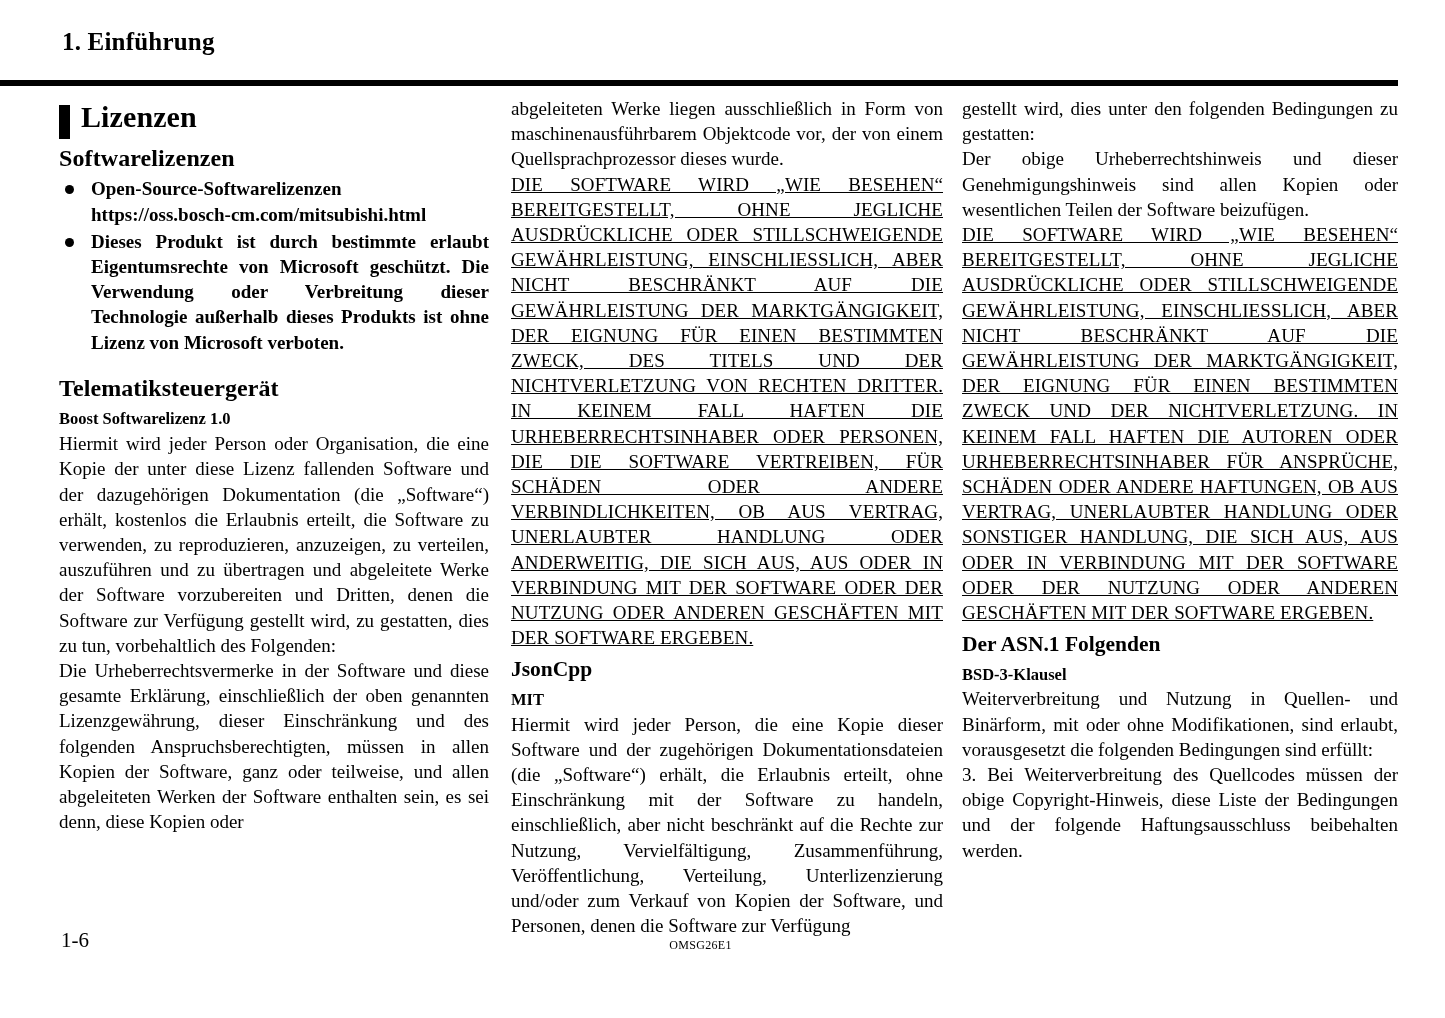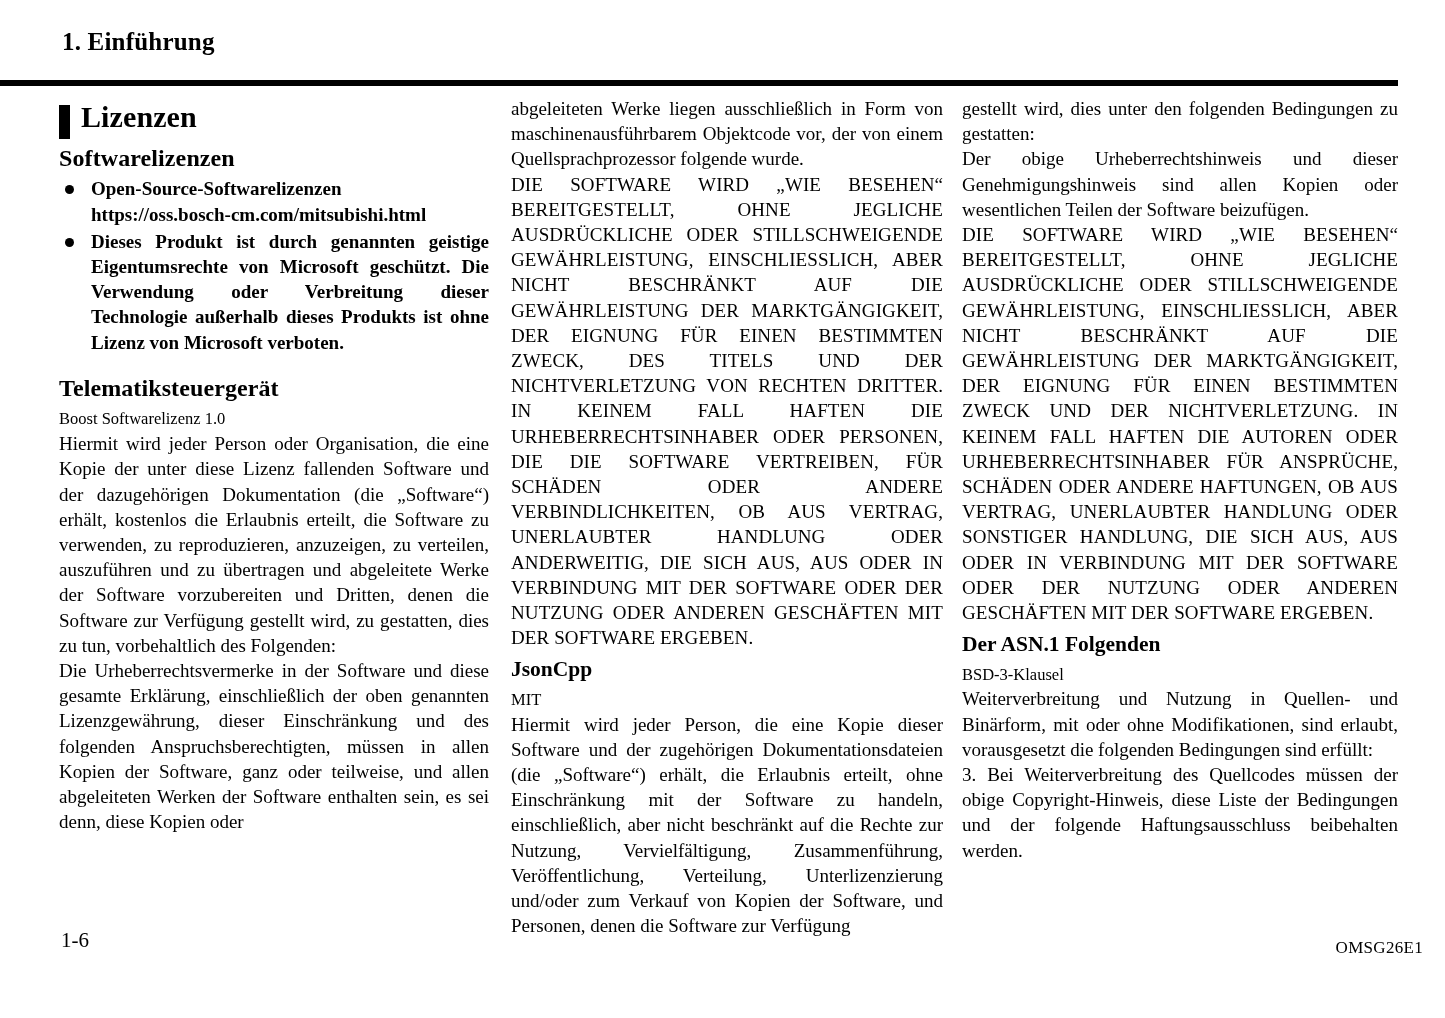--- a/index.html
+++ b/index.html
@@ -89,36 +89,37 @@
   }
   .h2.tight { margin-top: 20px; }
   .h3 {
     font-size: 21.5px;
     font-weight: bold;
     line-height: 1.18;
     margin: 7px 0 3px 0;
   }
   .h4 {
     font-size: 16.5px;
-    font-weight: normal;
+    font-weight: bold;
     line-height: 1.2;
     margin: 7px 0 2px 0;
   }
 
   
   p.body {
     font-size: 19px;
     line-height: 25.2px;
     text-align: justify;
     text-justify: inter-word;
     margin: 0;
     hyphens: none;
   }
   p.body.caps {
     letter-spacing: 0.1px;
+    text-decoration: underline;
   }
   p.body + p.body { margin-top: 0; }
 
   
   ul.bullets {
     list-style: none;
     margin: 2px 0 0 0;
     padding: 0;
     font-weight: bold;
   }
@@ -150,22 +151,22 @@
     left: 61px;
     top: 930px;
     font-size: 21px;
     line-height: 1;
   }
   .doc-code {
     position: absolute;
     left: 0;
     right: 0;
     top: 938px;
-    text-align: right;
-    font-size: 17px;
+    text-align: center;
+    font-size: 12px;
     letter-spacing: 0.3px;
   }
   .doc-code-inner {
     position: relative;
     left: -22px;
   }
 </style>
 </head>
 <body>
 
@@ -186,36 +187,36 @@
       <div class="h2">Softwarelizenzen</div>
 
       <ul class="bullets">
         <li>
           <span class="dot"></span>
           <span class="ragged">Open-Source-Softwarelizenzen</span>
           <span class="ragged">https://oss.bosch-cm.com/mitsubishi.html</span>
         </li>
         <li>
           <span class="dot"></span>
-          <span>Dieses Produkt ist durch genannten geistige Eigentumsrechte von Microsoft geschützt. Die Verwendung oder Verbreitung dieser Technologie außerhalb dieses Produkts ist ohne Lizenz von Microsoft verboten.</span>
+          <span>Dieses Produkt ist durch bestimmte erlaubt Eigentumsrechte von Microsoft geschützt. Die Verwendung oder Verbreitung dieser Technologie außerhalb dieses Produkts ist ohne Lizenz von Microsoft verboten.</span>
         </li>
       </ul>
 
       <div class="h2 tight">Telematiksteuergerät</div>
 
 
       <div class="h4">Boost Softwarelizenz 1.0</div>
 
       <p class="body">Hiermit wird jeder Person oder Organisation, die eine Kopie der unter diese Lizenz fallenden Software und der dazugehörigen Dokumentation (die „Software“) erhält, kostenlos die Erlaubnis erteilt, die Software zu verwenden, zu reproduzieren, anzuzeigen, zu verteilen, auszuführen und zu übertragen und abgeleitete Werke der Software vorzubereiten und Dritten, denen die Software zur Verfügung gestellt wird, zu gestatten, dies zu tun, vorbehaltlich des Folgenden:</p>
 
       <p class="body">Die Urheberrechtsvermerke in der Software und diese gesamte Erklärung, einschließlich der oben genannten Lizenzgewährung, dieser Einschränkung und des folgenden Anspruchsberechtigten, müssen in allen Kopien der Software, ganz oder teilweise, und allen abgeleiteten Werken der Software enthalten sein, es sei denn, diese Kopien oder</p>
     </div>
 
     <div class="col col-2">
-      <p class="body">abgeleiteten Werke liegen ausschließlich in Form von maschinenausführbarem Objektcode vor, der von einem Quellsprachprozessor folgende wurde.</p>
+      <p class="body">abgeleiteten Werke liegen ausschließlich in Form von maschinenausführbarem Objektcode vor, der von einem Quellsprachprozessor dieses wurde.</p>
 
       <p class="body caps">DIE SOFTWARE WIRD „WIE BESEHEN“ BEREITGESTELLT, OHNE JEGLICHE AUSDRÜCKLICHE ODER STILLSCHWEIGENDE GEWÄHRLEISTUNG, EINSCHLIESSLICH, ABER NICHT BESCHRÄNKT AUF DIE GEWÄHRLEISTUNG DER MARKTGÄNGIGKEIT, DER EIGNUNG FÜR EINEN BESTIMMTEN ZWECK, DES TITELS UND DER NICHTVERLETZUNG VON RECHTEN DRITTER. IN KEINEM FALL HAFTEN DIE URHEBERRECHTSINHABER ODER PERSONEN, DIE DIE SOFTWARE VERTREIBEN, FÜR SCHÄDEN ODER ANDERE VERBINDLICHKEITEN, OB AUS VERTRAG, UNERLAUBTER HANDLUNG ODER ANDERWEITIG, DIE SICH AUS, AUS ODER IN VERBINDUNG MIT DER SOFTWARE ODER DER NUTZUNG ODER ANDEREN GESCHÄFTEN MIT DER SOFTWARE ERGEBEN.</p>
 
       <div class="h3">JsonCpp</div>
 
       <div class="h4">MIT</div>
 
       <p class="body">Hiermit wird jeder Person, die eine Kopie dieser Software und der zugehörigen Dokumentationsdateien (die „Software“) erhält, die Erlaubnis erteilt, ohne Einschränkung mit der Software zu handeln, einschließlich, aber nicht beschränkt auf die Rechte zur Nutzung, Vervielfältigung, Zusammenführung, Veröffentlichung, Verteilung, Unterlizenzierung und/oder zum Verkauf von Kopien der Software, und Personen, denen die Software zur Verfügung</p>
     </div>
 

